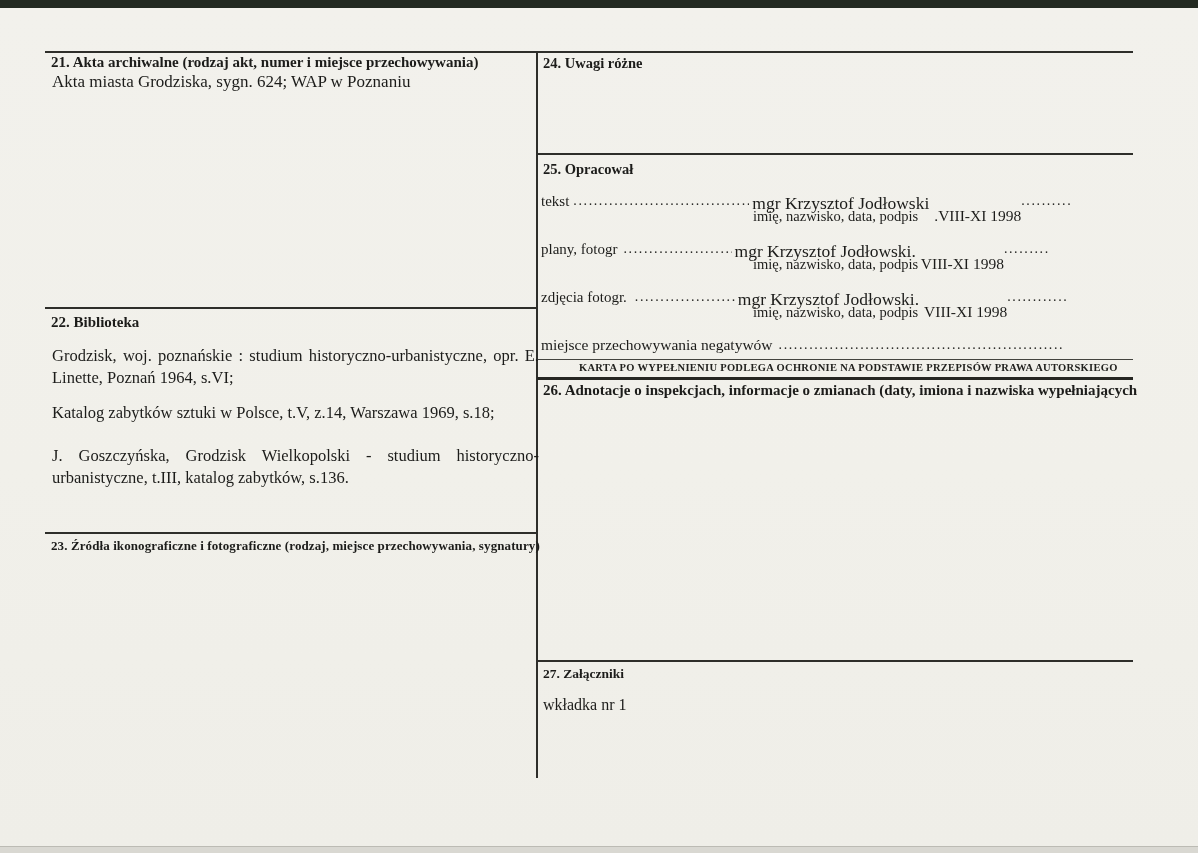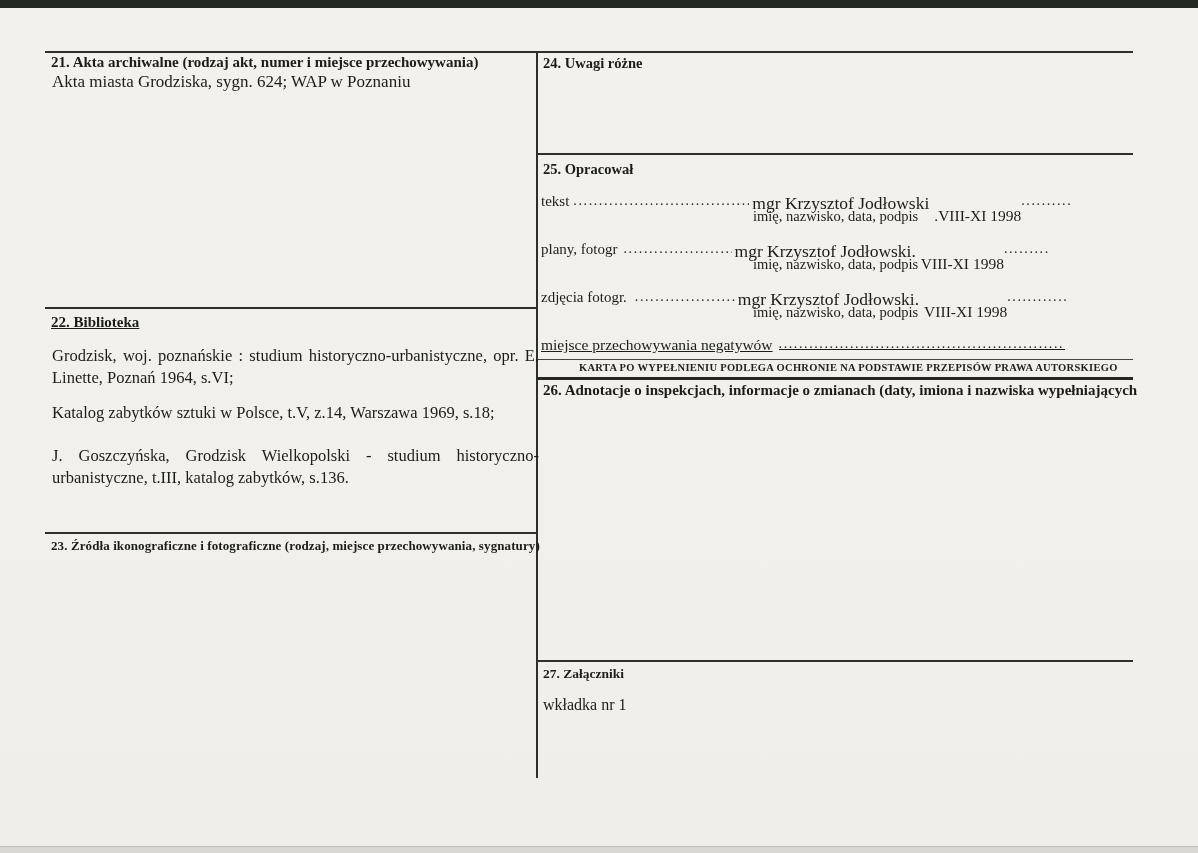--- a/index.html
+++ b/index.html
@@ -18,21 +18,21 @@
   .scan-bar-bottom{position:absolute;left:0;top:846px;width:1198px;height:7px;background:#d9d8d2;border-top:1px solid #bcbbb4;}
 
   
   .hrule{position:absolute;background:#2e2e2a;height:2px;}
   .hrule.thin{height:1px;background:#44443f;}
   .hrule.thick{height:3px;background:#262622;}
   .vrule{position:absolute;background:#2e2e2a;width:2px;}
 
   .sec-title{position:absolute;font-weight:bold;white-space:nowrap;}
   .t21{left:51px;top:54px;font-size:15px;}
-  .t22{left:51px;top:314px;font-size:15px;text-decoration:underline;}
+  .t22{left:51px;top:314px;font-size:15px;}
   .t23{left:51px;top:538px;font-size:13px;letter-spacing:0.1px;}
   .t24{left:543px;top:55px;font-size:14.5px;text-align:center;}
   .t25{left:543px;top:161px;font-size:14.5px;}
   .t26{left:543px;top:382px;font-size:15px;}
   .t27{left:543px;top:666px;font-size:13.5px;}
 
   .s21-body{position:absolute;left:52px;top:71px;width:480px;font-size:17px;line-height:22.5px;}
   .s22-p{position:absolute;left:52px;width:487px;font-size:16.5px;line-height:21.5px;text-align:justify;}
   .s22-p1{top:345px;}
   .s22-p2{top:402px;}
@@ -59,21 +59,21 @@
   .op-name{font-size:17.5px;flex:none;margin-left:3px;}
   .op-date{font-size:15.5px;flex:none;margin-left:5px;margin-top:14px;}
   .op-trail{flex:1;}
   .op-caption{position:absolute;left:753px;font-size:14.5px;}
   .cap1{top:208px;}
   .cap2{top:256px;}
   .cap3{top:304px;}
 
   .neg-row{
     position:absolute;left:541px;top:336px;width:524px;
-    display:flex;align-items:flex-start;white-space:nowrap;overflow:hidden;text-decoration:underline;
+    display:flex;align-items:center;white-space:nowrap;overflow:hidden;
   }
   .neg-label{font-size:15.5px;flex:none;}
   .neg-dots{flex:1;font-size:14px;letter-spacing:1.6px;overflow:hidden;white-space:nowrap;margin-left:6px;color:#2a2a27;}
 
   .copyright{
     position:absolute;left:543px;top:362px;font-size:10.5px;font-weight:bold;
     letter-spacing:0.3px;white-space:nowrap;color:#22221f;margin-left:36px;
   }
 </style>
 </head>

